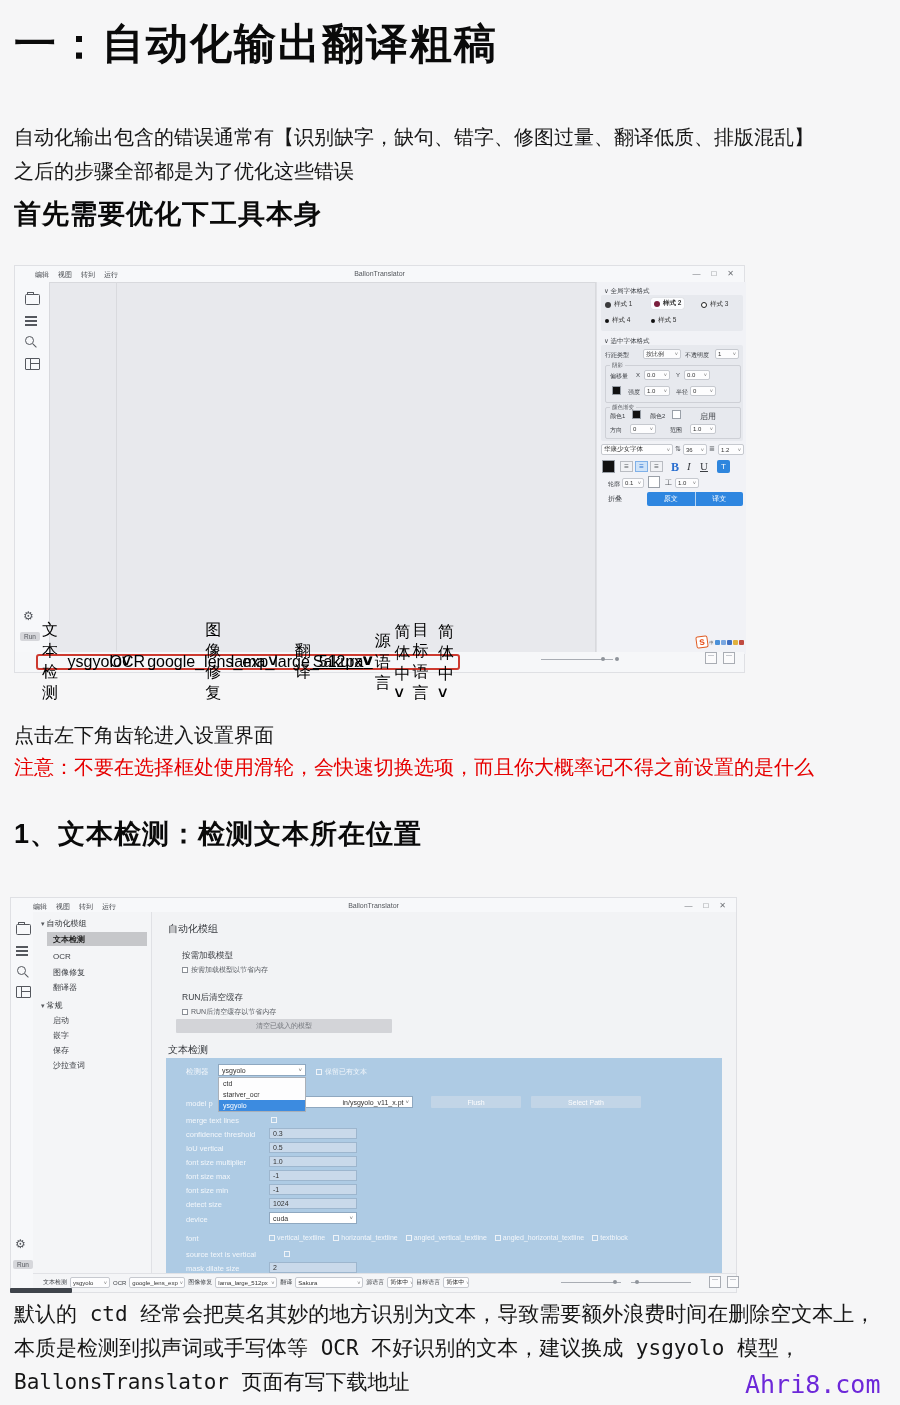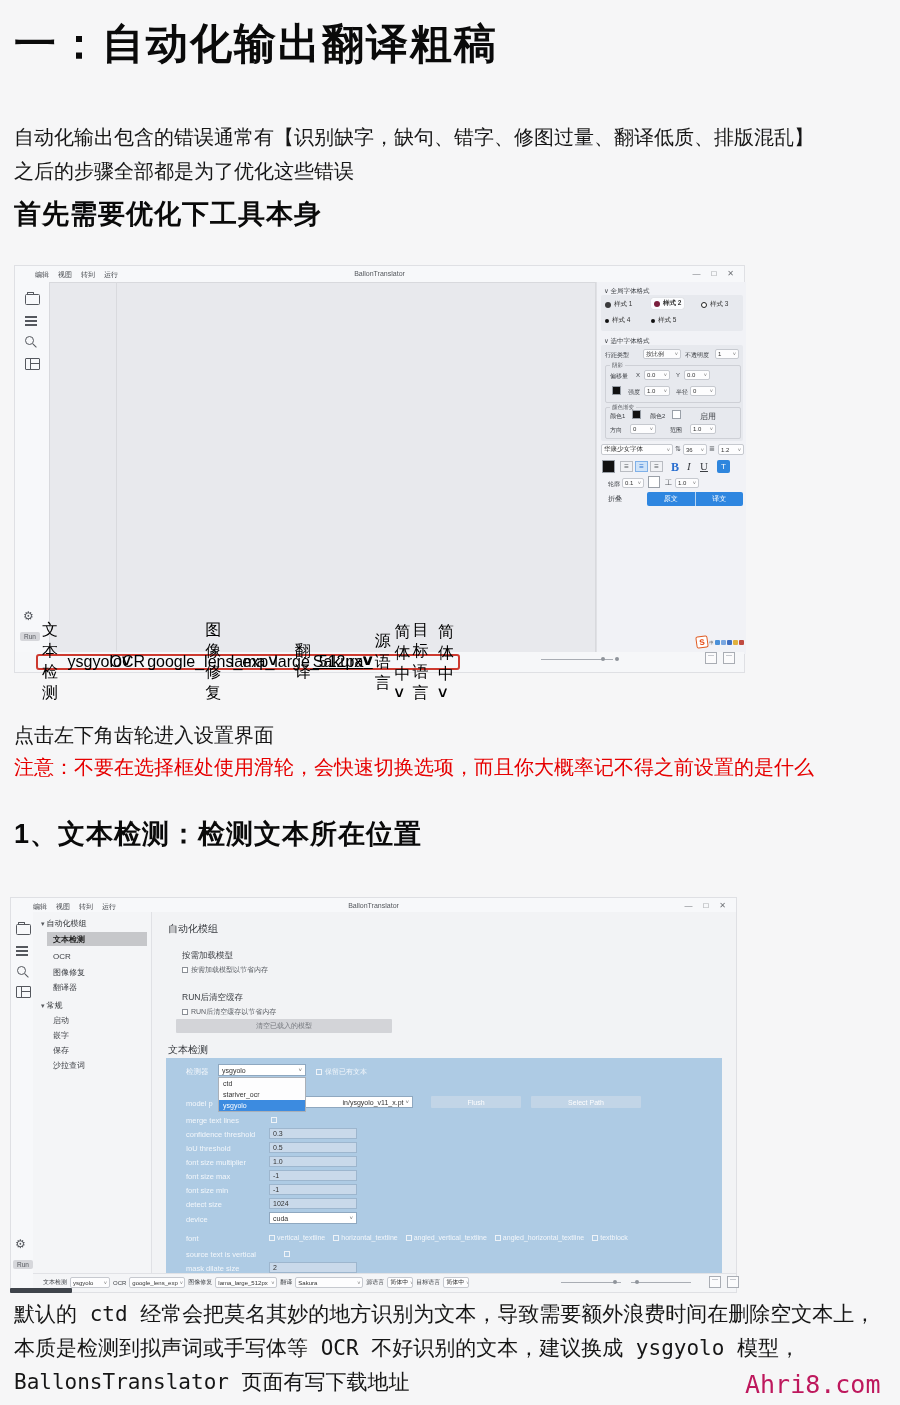--- a/index.html
+++ b/index.html
@@ -5,21 +5,21 @@
   html,body{margin:0;padding:0;background:#f5f5f6;}
   .page{position:relative;width:900px;height:1405px;background:#f6f6f7;overflow:hidden;
         font-family:"Liberation Sans","DejaVu Sans",sans-serif;}
   .abs{position:absolute;}
   .nw{white-space:nowrap;}
   .h1{font-size:42px;font-weight:800;color:#0a0a0a;letter-spacing:2px;}
   .h2{font-size:27px;font-weight:800;color:#0a0a0a;letter-spacing:1px;}
   .body-text{font-size:20px;color:#161616;}
   .red{color:#e60000;}
   .mono{font-family:"DejaVu Sans Mono","Liberation Mono",monospace;}
-  .watermark{font-size:25px;color:#be185d;}
+  .watermark{font-size:25px;color:#6d28d9;}
 
   
   .win{position:absolute;background:#f7f8fa;border:1px solid #dfe0e4;box-sizing:border-box;}
   .menus{display:flex;gap:9px;font-size:7px;color:#45484d;}
   .wtitle{text-align:center;font-size:7px;color:#55585d;}
   .wctrl{display:flex;gap:11px;font-size:8px;color:#6e7176;}
   .rail-ic{position:absolute;color:#55585e;}
   .i-folder{width:13px;height:9px;border:1.2px solid #55585e;border-radius:1.5px;}
   .i-folder::before{content:"";position:absolute;top:-3px;left:1px;width:5px;height:2px;
       border:1.2px solid #55585e;border-bottom:none;border-radius:1px;}
@@ -368,21 +368,21 @@
           <span>in/ysgyolo_v11_x.pt</span>
           <b>˅</b>
         </span>
       <span class="f-btn" style="left:265px;top:38px;width:90px;">Flush</span>
       <span class="f-btn" style="left:365px;top:38px;width:110px;">Select Path</span>
 
       <span class="f-label" style="left:20px;top:58px;">merge text lines</span>
       <i class="wcb abs" style="left:105px;top:59px;"></i>
       <span class="f-label" style="left:20px;top:72px;">confidence threshold</span>
       <span class="f-input" style="left:103px;top:70px;width:88px;">0.3</span>
-      <span class="f-label" style="left:20px;top:86px;">IoU threshold</span>
+      <span class="f-label" style="left:20px;top:86px;">IoU vertical</span>
       <span class="f-input" style="left:103px;top:84px;width:88px;">0.5</span>
       <span class="f-label" style="left:20px;top:100px;">font size multiplier</span>
       <span class="f-input" style="left:103px;top:98px;width:88px;">1.0</span>
       <span class="f-label" style="left:20px;top:114px;">font size max</span>
       <span class="f-input" style="left:103px;top:112px;width:88px;">-1</span>
       <span class="f-label" style="left:20px;top:128px;">font size min</span>
       <span class="f-input" style="left:103px;top:126px;width:88px;">-1</span>
       <span class="f-label" style="left:20px;top:142px;">detect size</span>
       <span class="f-input" style="left:103px;top:140px;width:88px;">1024</span>
       <span class="f-label" style="left:20px;top:157px;">device</span>

